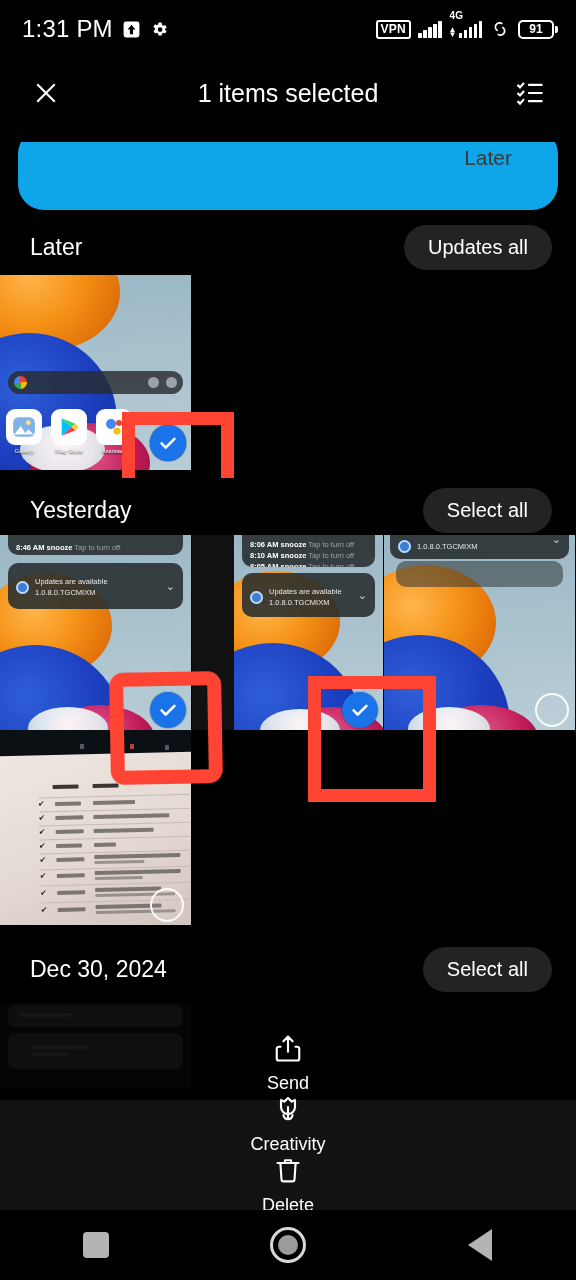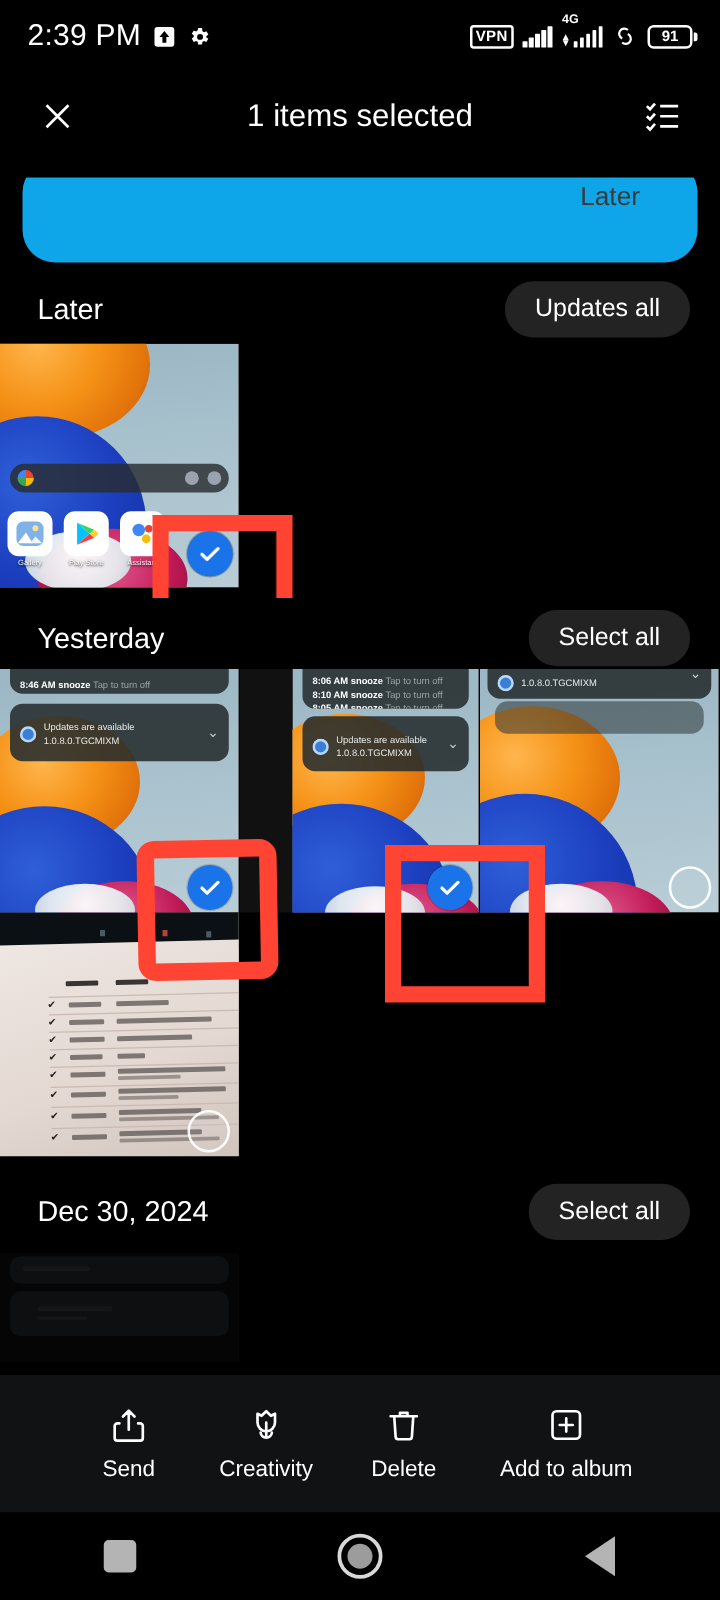--- a/index.html
+++ b/index.html
@@ -166,20 +166,21 @@
     position:absolute; border: 13px solid #ff4433; background: transparent;
     pointer-events:none;
   }
   .redbox.r2 { border-width: 14px; border-radius: 14px; transform: rotate(-1deg); }
 
   
   .actionbar {
     position: absolute; left:0; bottom: 70px; width: 576px; height: 110px;
     background: #111213; display:flex; align-items:center; justify-content:center;
     gap: 0px;
+    flex-direction: column;
   }
   .action {
     width: 110px; display:flex; flex-direction:column; align-items:center; gap:10px;
     color:#fff;
   }
   .action .lbl { font-size: 18px; color:#fff; white-space:nowrap; }
 
   
   .navbar {
     position:absolute; left:0; bottom:0; width:576px; height:70px;
@@ -193,21 +194,21 @@
   .nav-tri { width:0; height:0; border-top:16px solid transparent; border-bottom:16px solid transparent;
              border-right:24px solid #b4b4b4; }
 </style>
 </head>
 <body>
 
 <div class="phone">
 
   <div class="statusbar">
     <div class="sb-left">
-      <span class="sb-clock">2:39 PM</span>
+      <span class="sb-clock">1:31 PM</span>
       <svg class="icon-w" width="19" height="19" viewBox="0 0 24 24">
         <rect x="2" y="2" width="20" height="20" rx="3" fill="#fff"></rect>
         <path d="M12 6l5 6h-3v6h-4v-6H7z" fill="#000"></path>
       </svg>
       <svg class="icon-w" width="19" height="19" viewBox="0 0 24 24">
         <path fill="#fff" d="M19.1 12.9a7.6 7.6 0 000-1.8l2-1.5-2-3.4-2.4 1a7.3 7.3 0 00-1.6-.9L14.7 3h-4l-.4 2.6c-.6.2-1.1.5-1.6.9l-2.4-1-2 3.4 2 1.5a7.6 7.6 0 000 1.8l-2 1.5 2 3.4 2.4-1c.5.4 1 .7 1.6.9l.4 2.6h4l.4-2.6c.6-.2 1.1-.5 1.6-.9l2.4 1 2-3.4zM12.7 15a3 3 0 110-6 3 3 0 010 6z"></path>
       </svg>
     </div>
     <div class="sb-right">
       <span class="vpn-badge">VPN</span>

